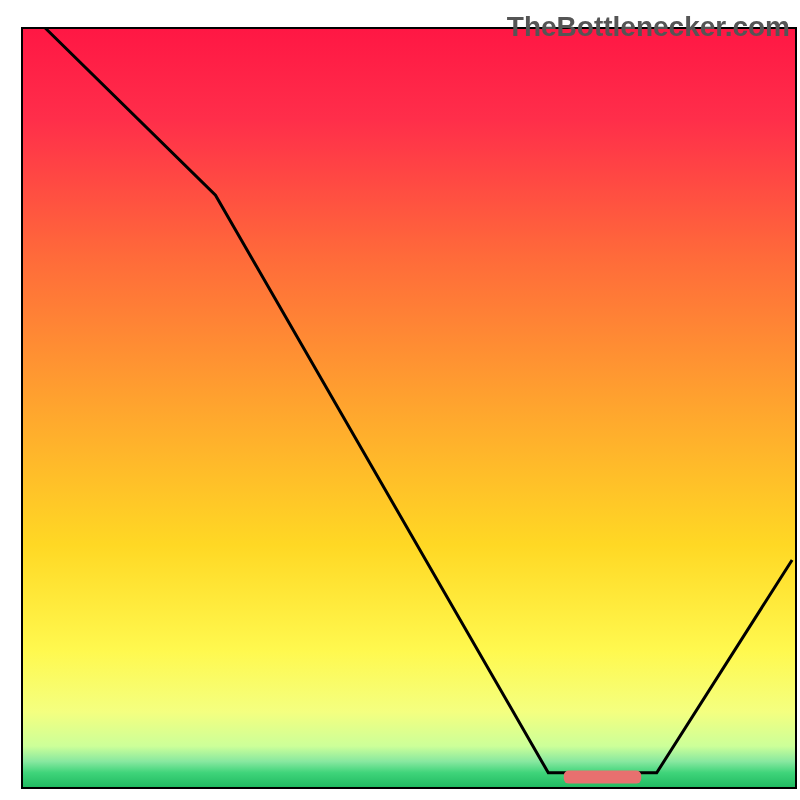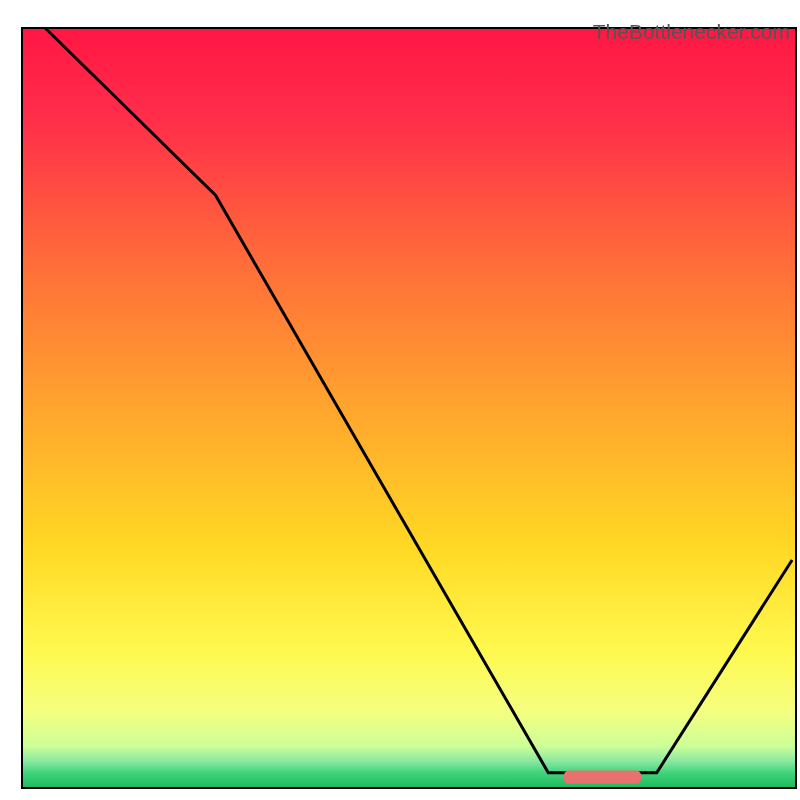--- a/index.html
+++ b/index.html
@@ -13,24 +13,24 @@
   }
   .chart-container {
     position: absolute;
     top: 0;
     left: 0;
     width: 800px;
     height: 800px;
   }
   .watermark {
     position: absolute;
-    top: 20px;
+    top: 11px;
     right: 10px;
-    font-size: 21px;
-    font-weight: normal;
+    font-size: 28px;
+    font-weight: bold;
     color: #555;
     z-index: 10;
   }
   svg {
     display: block;
   }
 </style>
 </head>
 <body>
 

